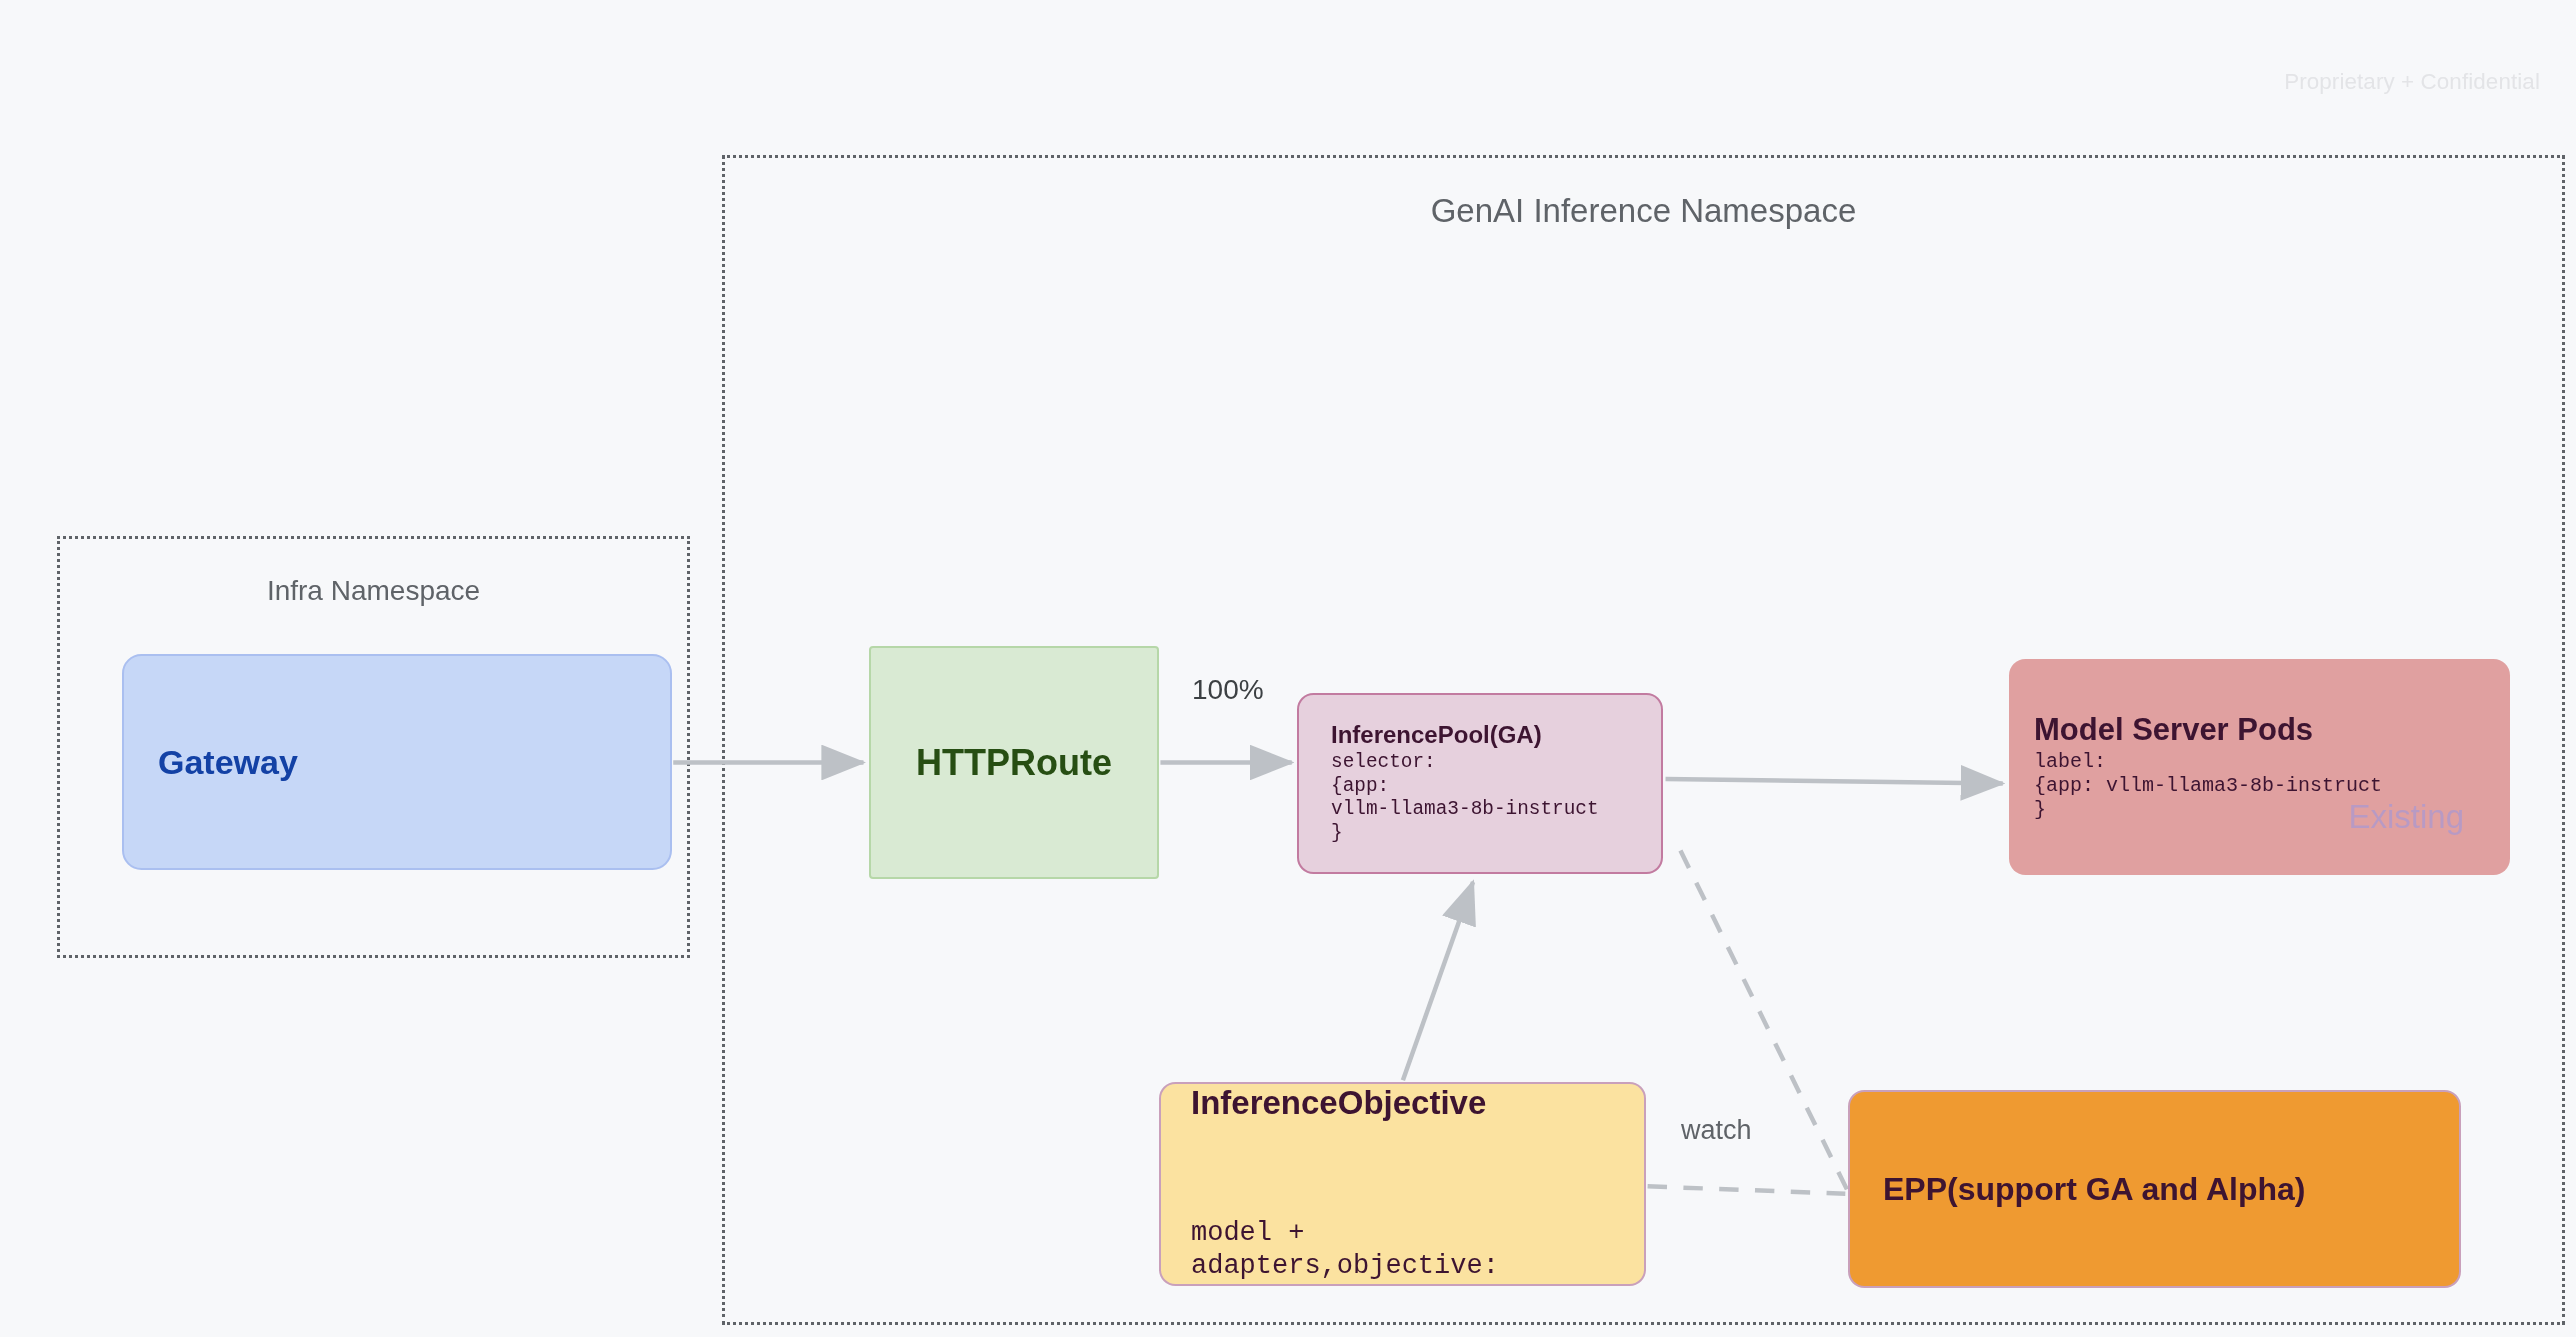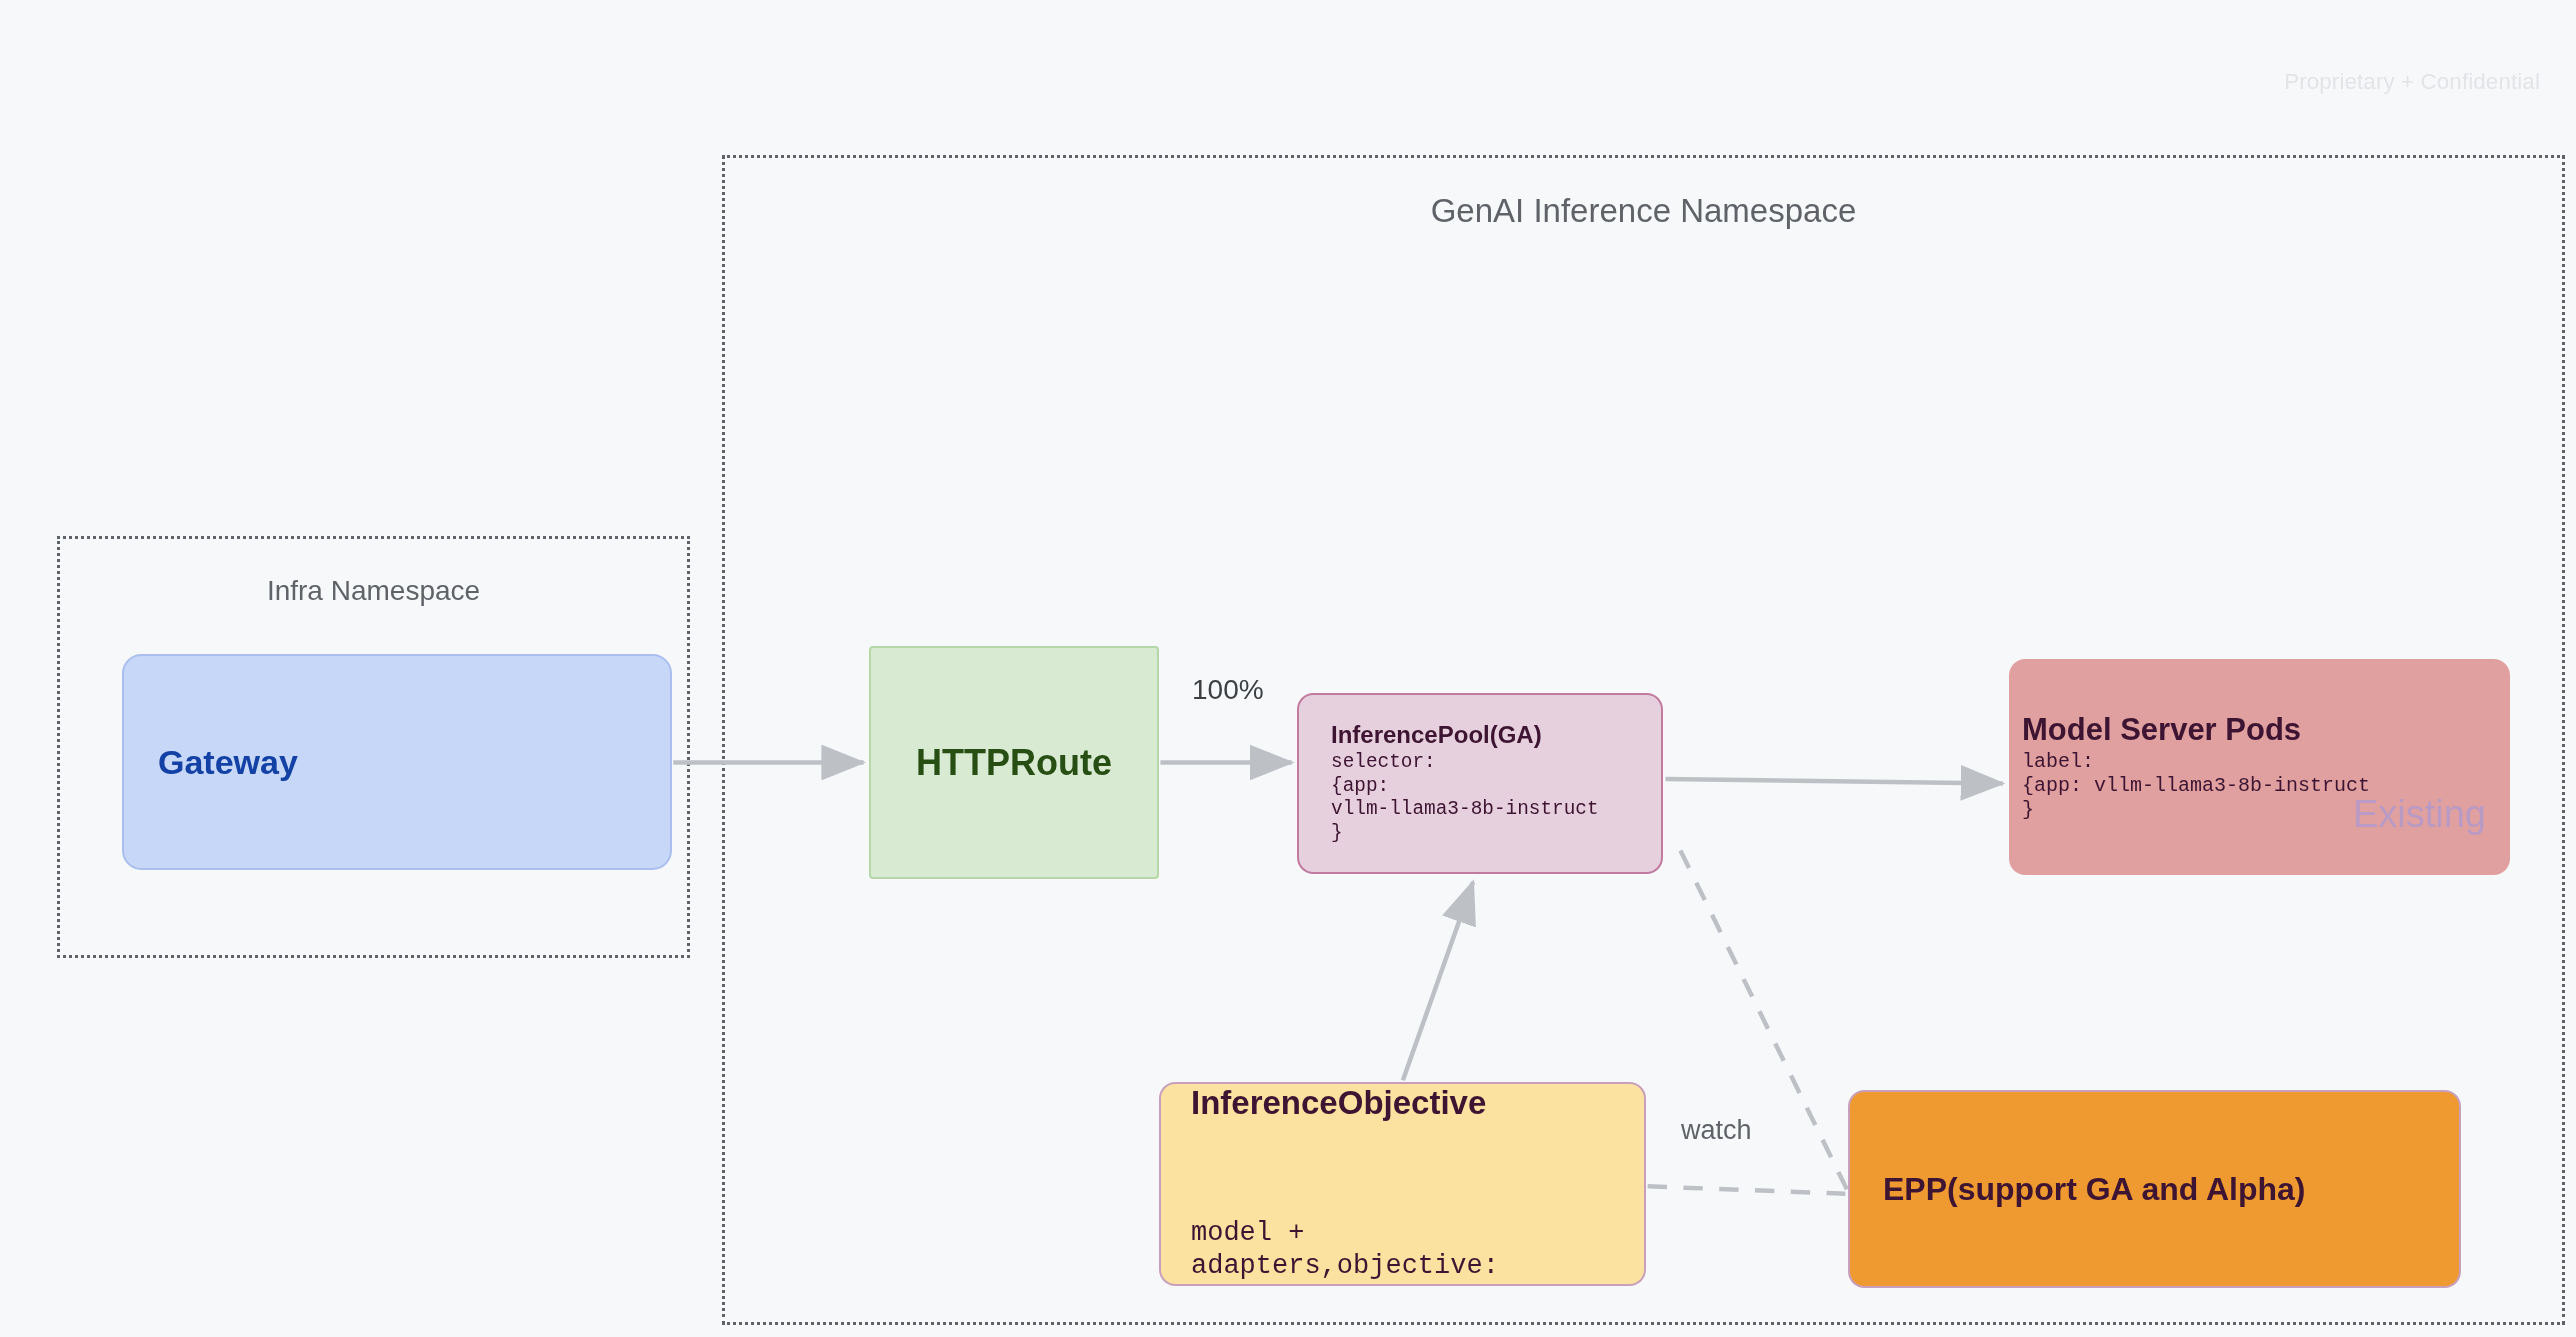--- a/index.html
+++ b/index.html
@@ -145,38 +145,38 @@
   #modelserverpods {
     left: 2009px;
     top: 659px;
     width: 501px;
     height: 216px;
     background: #e0a0a0;
     border: none;
     display: flex;
     flex-direction: column;
     justify-content: center;
-    padding-left: 13px;
+    padding-left: 25px;
     position: absolute;
   }
   #modelserverpods .node-title {
     font-size: 31px;
     color: #3d1431;
     margin-bottom: 2.2px;
   }
   #modelserverpods .node-body {
     font-size: 20px;
     color: #3d1431;
     line-height: 1.2;
   }
   .existing-stamp {
     position: absolute;
-    right: 24px;
+    right: 46px;
     bottom: 39px;
-    font-size: 38px;
+    font-size: 33px;
     color: #b89ac4;
     white-space: nowrap;
     text-align: right;
   }
 
   
   #inferenceobjective {
     left: 1159px;
     top: 1082px;
     width: 487px;

